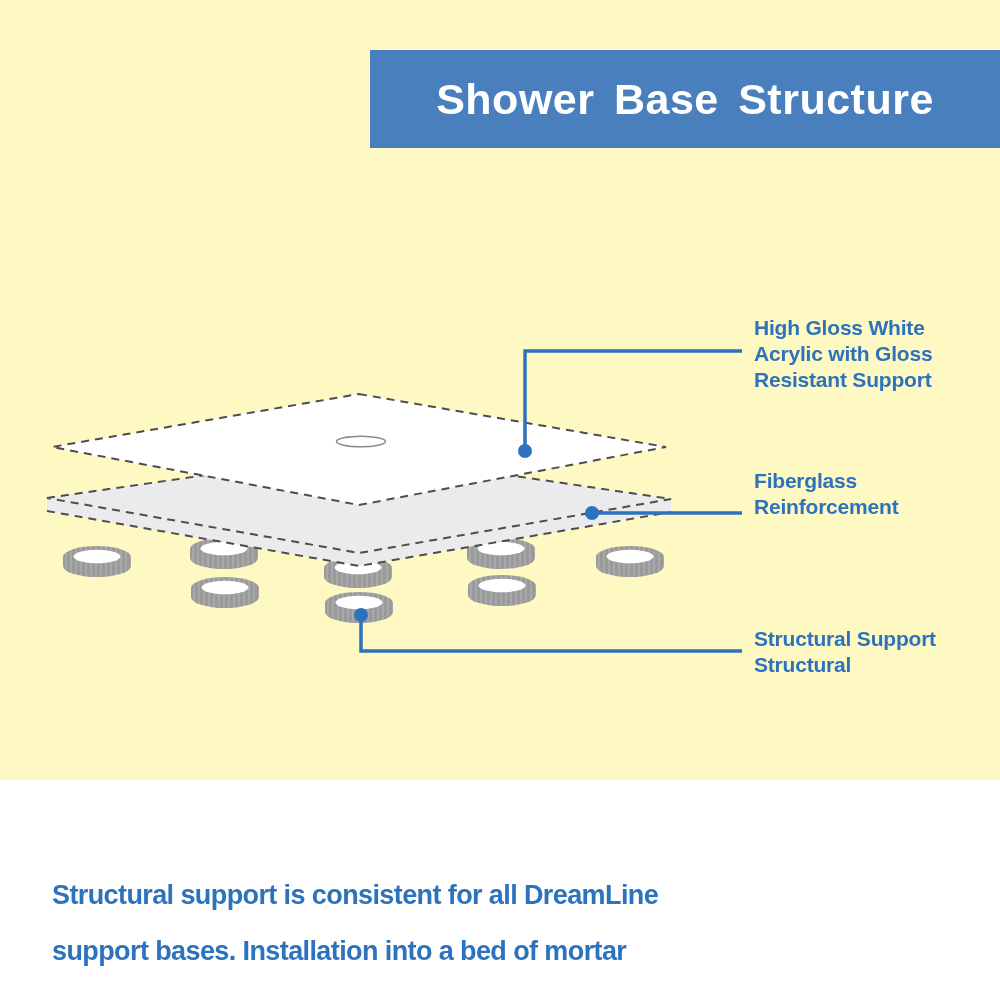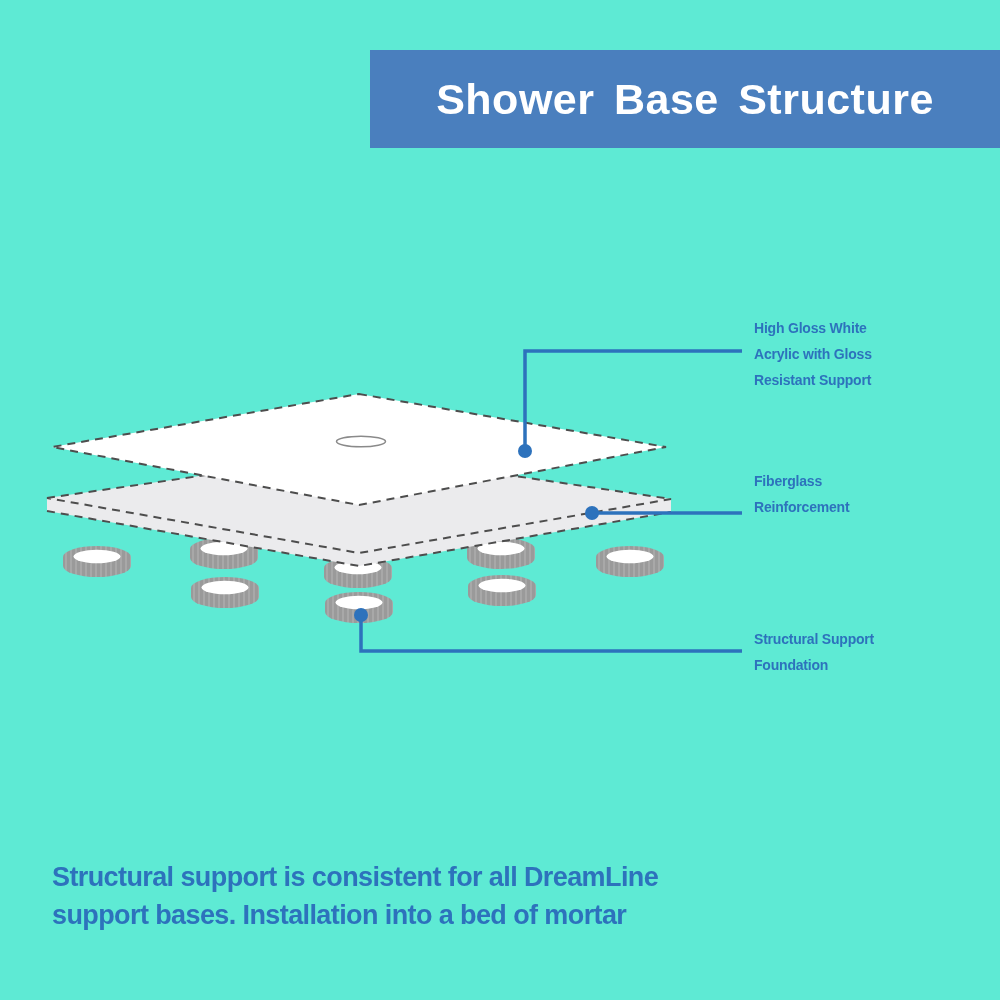--- a/index.html
+++ b/index.html
@@ -7,50 +7,50 @@
     --banner-blue:#4a7fbe;
     --slab-gray:#ebebed;
     --dash-gray:#4d4d4d;
     --ring-gray:#9a9a9a;
     --ring-stripe:#a8a8a8;
     --drain-stroke:#8a8a8a;
   }
   *{margin:0;padding:0;box-sizing:border-box;}
   html,body{width:1000px;height:1000px;background:#fff;overflow:hidden;
     font-family:"Liberation Sans", sans-serif;}
-  .stage{position:relative;width:1000px;height:1000px;background:#5eead4;padding-left:48px;}
+  .stage{position:relative;width:1000px;height:780px;background:#fef9c3;padding-left:48px;}
 
   .banner{position:absolute;left:370px;top:50px;width:630px;height:98px;
     background:var(--banner-blue);display:flex;align-items:center;justify-content:center;}
   .banner .title{color:#ffffff;font-size:43px;font-weight:bold;letter-spacing:.5px;
     word-spacing:7px;white-space:nowrap;}
 
   svg.diagram{position:absolute;left:0;top:0;width:1000px;height:1000px;}
 
   .dash{fill:none;stroke:var(--dash-gray);stroke-width:2;stroke-dasharray:8 6;}
   .slab-fill{fill:var(--slab-gray);stroke:none;}
   .acrylic-fill{fill:#ffffff;}
   .drain{fill:#ffffff;stroke:var(--drain-stroke);stroke-width:1.5;}
   .rg{fill:url(#ringstripe);}
   .hole{fill:#ffffff;}
   .ring-base{fill:var(--ring-gray);}
   .ring-stripe{fill:var(--ring-stripe);}
   .connector{fill:none;stroke:var(--accent);stroke-width:3.5;}
   .dot{fill:var(--accent);stroke:none;}
 
   .callout{position:absolute;color:var(--accent);font-weight:bold;
-    font-size:14px;line-height:26px;letter-spacing:-.2px;white-space:nowrap;}
+    font-size:21px;line-height:26px;letter-spacing:-.2px;white-space:nowrap;}
   .callout-acrylic{left:754px;top:315px;}
   .callout-fiberglass{left:754px;top:468px;}
   .callout-foundation{left:754px;top:626px;}
   .callout .line{display:block;}
 
   .footnote{position:absolute;left:52px;top:858px;color:var(--accent);
     font-weight:bold;font-size:27px;line-height:38px;letter-spacing:-.6px;white-space:nowrap;}
-  .footnote .line{display:block;}
+  .footnote .line{display:block;margin-top:18px;}
 </style>
 </head>
 <body>
 
 <div class="stage">
 
   <div class="banner">
     <span class="title">Shower Base Structure</span>
   </div>
 
@@ -145,21 +145,21 @@
     <span class="line">Resistant Support</span>
   </div>
 
   <div class="callout callout-fiberglass">
     <span class="line">Fiberglass</span>
     <span class="line">Reinforcement</span>
   </div>
 
   <div class="callout callout-foundation">
     <span class="line">Structural Support</span>
-    <span class="line">Foundation</span>
+    <span class="line">Structural</span>
   </div>
 
   <div class="footnote">
     <span class="line">Structural support is consistent for all DreamLine</span>
     <span class="line">support bases. Installation into a bed of mortar</span>
   </div>
 
 </div>
 
 </body></html>

